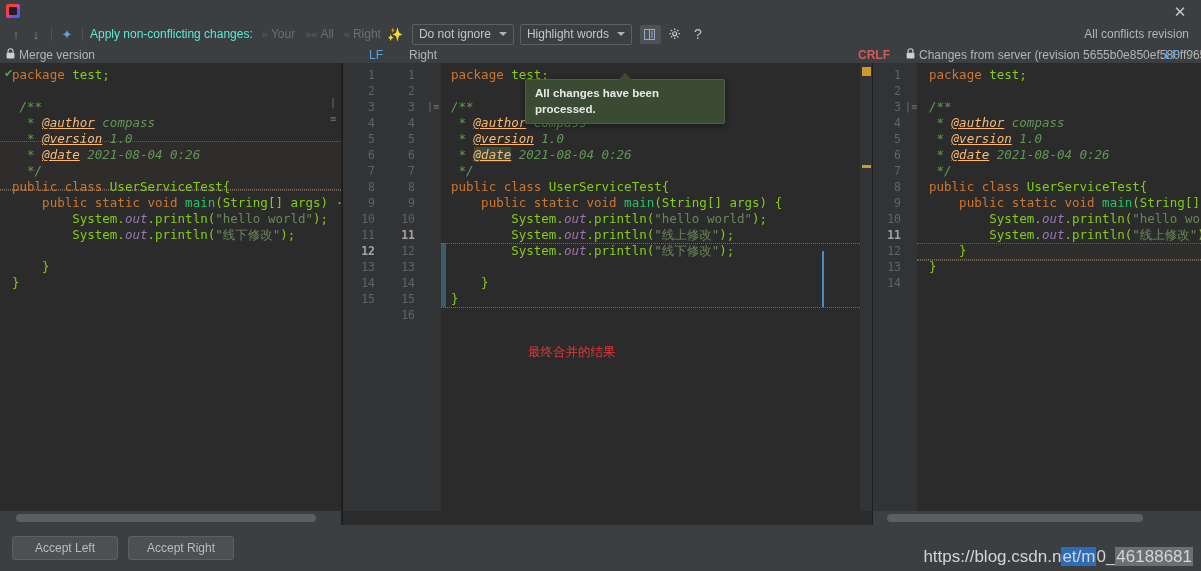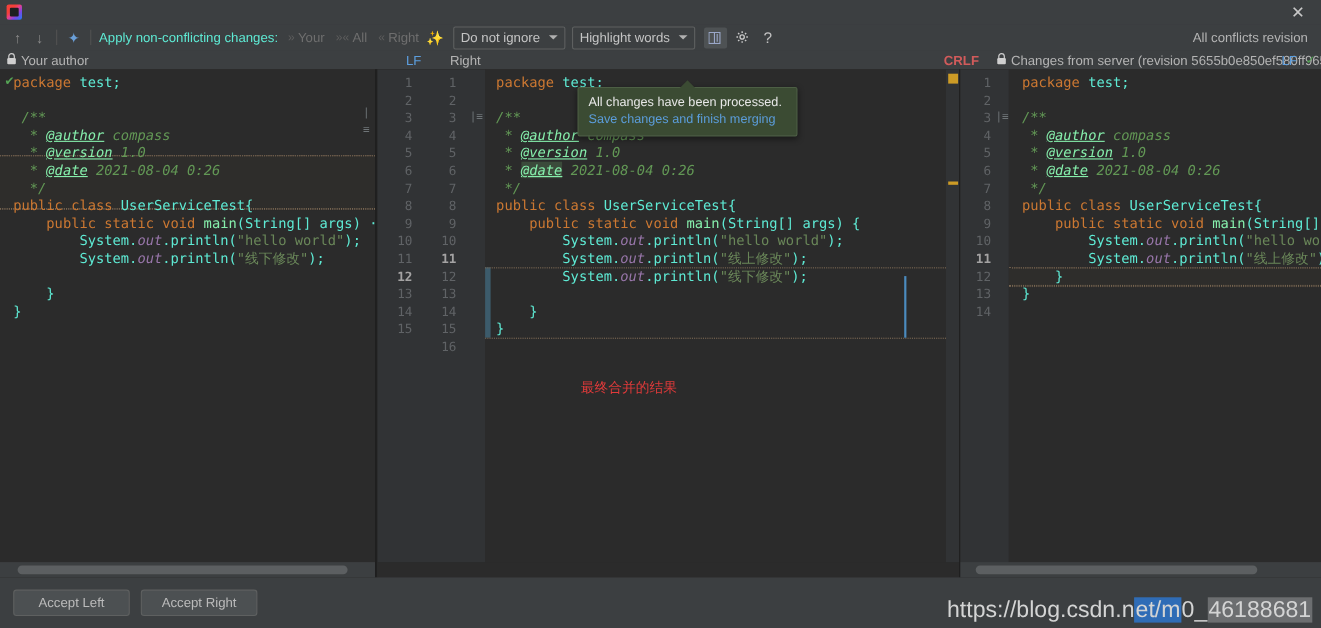--- a/index.html
+++ b/index.html
@@ -208,24 +208,24 @@
     font-family: "DejaVu Sans Mono", monospace;
     font-size: 12.5px;
     line-height: 16px;
     white-space: pre;
     color: #a9b7c6;
   }
 
   .kw   { color: #cc7832; }
   .str  { color: #6a8759; }
   .cmt  { color: #629755; font-style: italic; }
-  .tag  { color: #86efac; font-style: italic; text-decoration: underline; }
+  .tag  { color: #fdba74; font-style: italic; text-decoration: underline; }
   .fld  { color: #9876aa; font-style: italic; }
-  .mth  { color: #86efac; text-align: center; }
-  .pln  { color: #5eead4; }
+  .mth  { color: #22c55e; text-align: center; }
+  .pln  { color: #84cc16; }
 
   .hl-date { background: #3b4b3b; }
 
   
   .stripe {
     position: absolute;
     left: 0; right: 0;
     border-top: 1px dotted #6b5b4b;
     border-bottom: 1px dotted #6b5b4b;
     background: rgba(80,65,50,0.10);
@@ -287,20 +287,21 @@
     position: absolute;
     background: #3b4b33;
     border: 1px solid #4d5f45;
     border-radius: 2px;
     padding: 5px 9px 6px 9px;
     font-size: 11.5px;
     line-height: 16px;
     color: #e8e8e8;
     z-index: 50;
     box-shadow: 0 2px 6px rgba(0,0,0,0.45);
+    font-weight: bold;
   }
   .tooltip .link { color: #5b9ddb; display: block; }
   .tooltip::before {
     content: "";
     position: absolute;
     top: -7px; left: 92px;
     border-left: 7px solid transparent;
     border-right: 7px solid transparent;
     border-bottom: 7px solid #3b4b33;
   }
@@ -332,21 +333,21 @@
     border-radius: 3px;
     color: #bbbbbb;
     font-size: 12px;
     display: flex; align-items: center; justify-content: center;
     cursor: default;
   }
   .watermark {
     position: absolute;
     right: 8px;
     bottom: 4px;
-    font-size: 21px;
+    font-size: 17px;
     color: #dcdcdc;
     font-family: "Liberation Sans", sans-serif;
     white-space: nowrap;
     opacity: 0.95;
     letter-spacing: 0px;
   }
   .watermark .hi1 { background: #2f6fbd; padding: 0 1px; }
   .watermark .hi2 { background: #6f7173; padding: 0 1px; }
 </style>
 </head>
@@ -414,21 +415,21 @@
 </div>
 
 <div class="headers">
   <div class="hdr hdr-left">
     <span class="lock-icon">
       <svg width="9" height="11" viewBox="0 0 9 11">
         <path d="M2 5V3.2a2.5 2.5 0 0 1 5 0V5" fill="none" stroke="#cfcfcf" stroke-width="1.1"></path>
         <rect x="0.6" y="4.8" width="7.8" height="5.7" rx="1" fill="#cfcfcf"></rect>
       </svg>
     </span>
-    <span class="hdr-title">Your author</span>
+    <span class="hdr-title">Merge version</span>
   </div>
   <div class="hdr hdr-mid">
     <span class="lf">LF</span>
     <span class="result">Right</span>
     <span class="crlf">CRLF</span>
   </div>
   <div class="hdr hdr-right">
     <span class="lock-icon">
       <svg width="9" height="11" viewBox="0 0 9 11">
         <path d="M2 5V3.2a2.5 2.5 0 0 1 5 0V5" fill="none" stroke="#cfcfcf" stroke-width="1.1"></path>
@@ -538,21 +539,20 @@
 
     <div class="caret-bar" style="left:479px; top:188px; height:56px;"></div>
 
     <div class="vmark-col">
       <div class="vmark" style="top:4px; width:9px; height:9px;"></div>
       <div class="vmark" style="top:102px; width:9px; height:3px;"></div>
     </div>
 
     <div class="tooltip" style="left:182px; top:16px; width:180px;">
       <span>All changes have been processed.</span>
-      <span class="link">Save changes and finish merging</span>
     </div>
 
     <div class="annot" style="left:185px; top:281px;">最终合并的结果</div>
 
     <div class="hscroll" style="background:#2b2b2b;"></div>
   </div>
 
   <div class="pane pane-right">
     <div class="gutter" style="width:44px;"></div>
     <div id="right-lnums">

